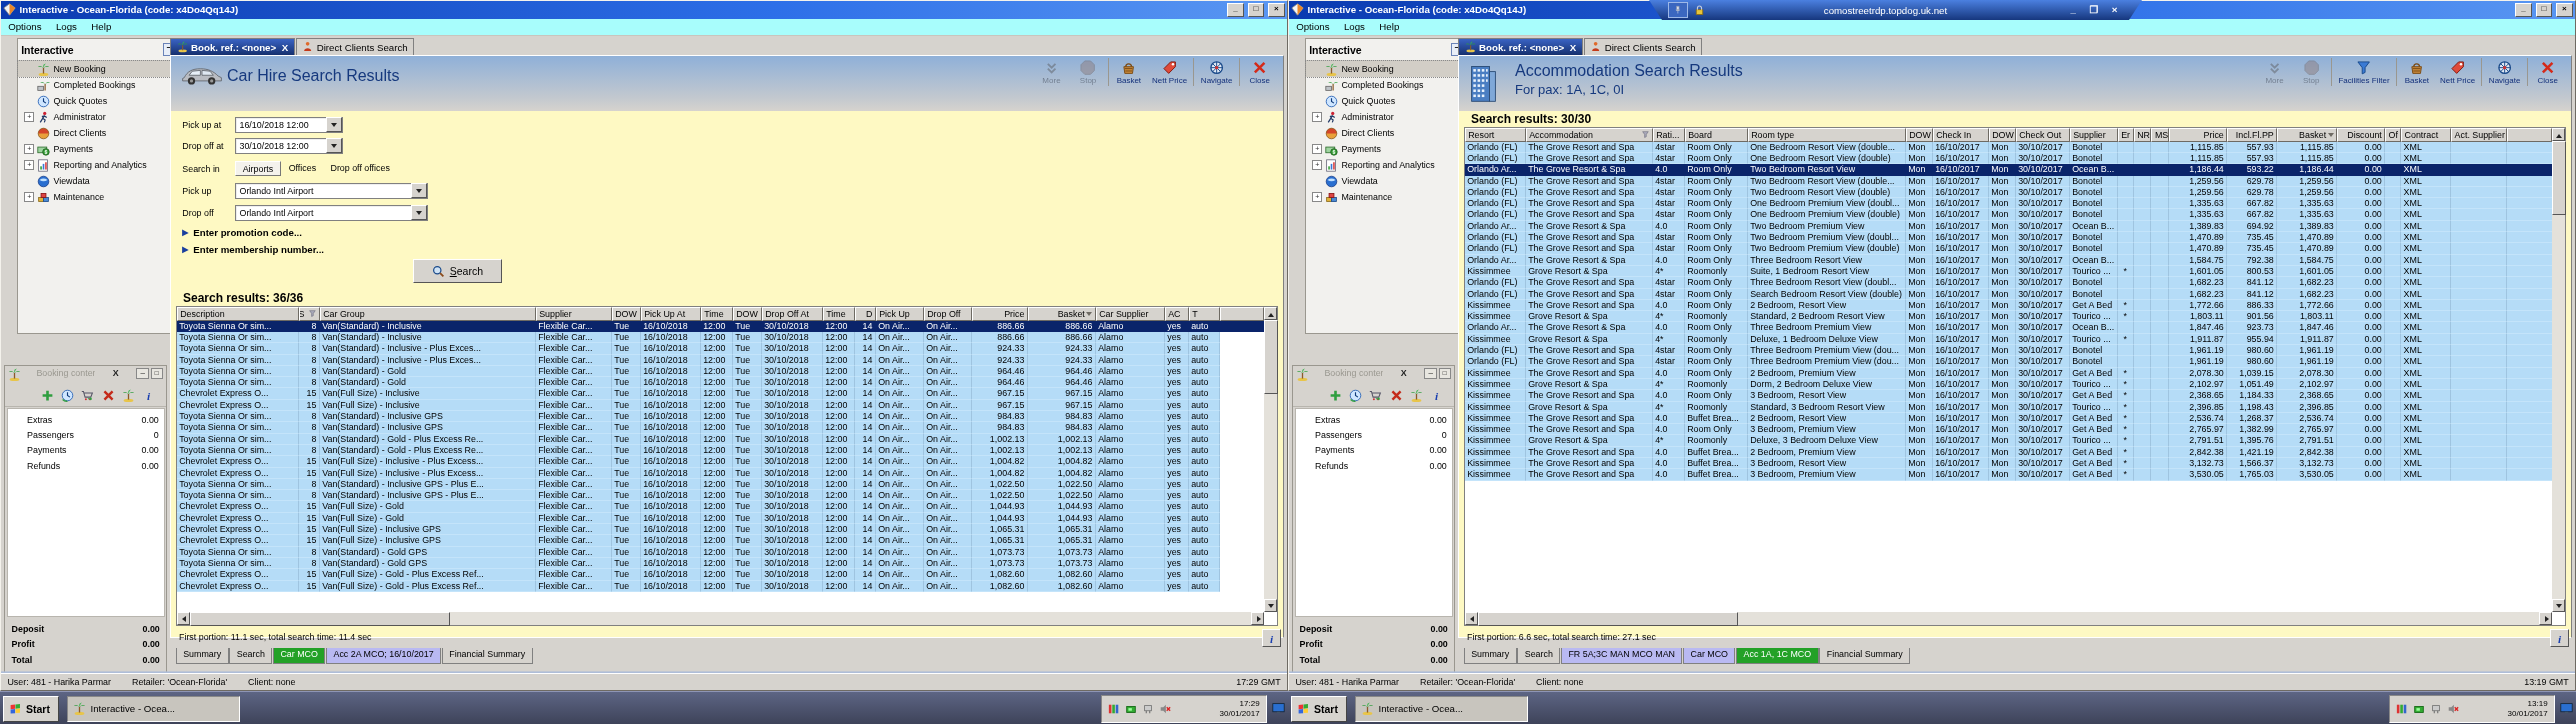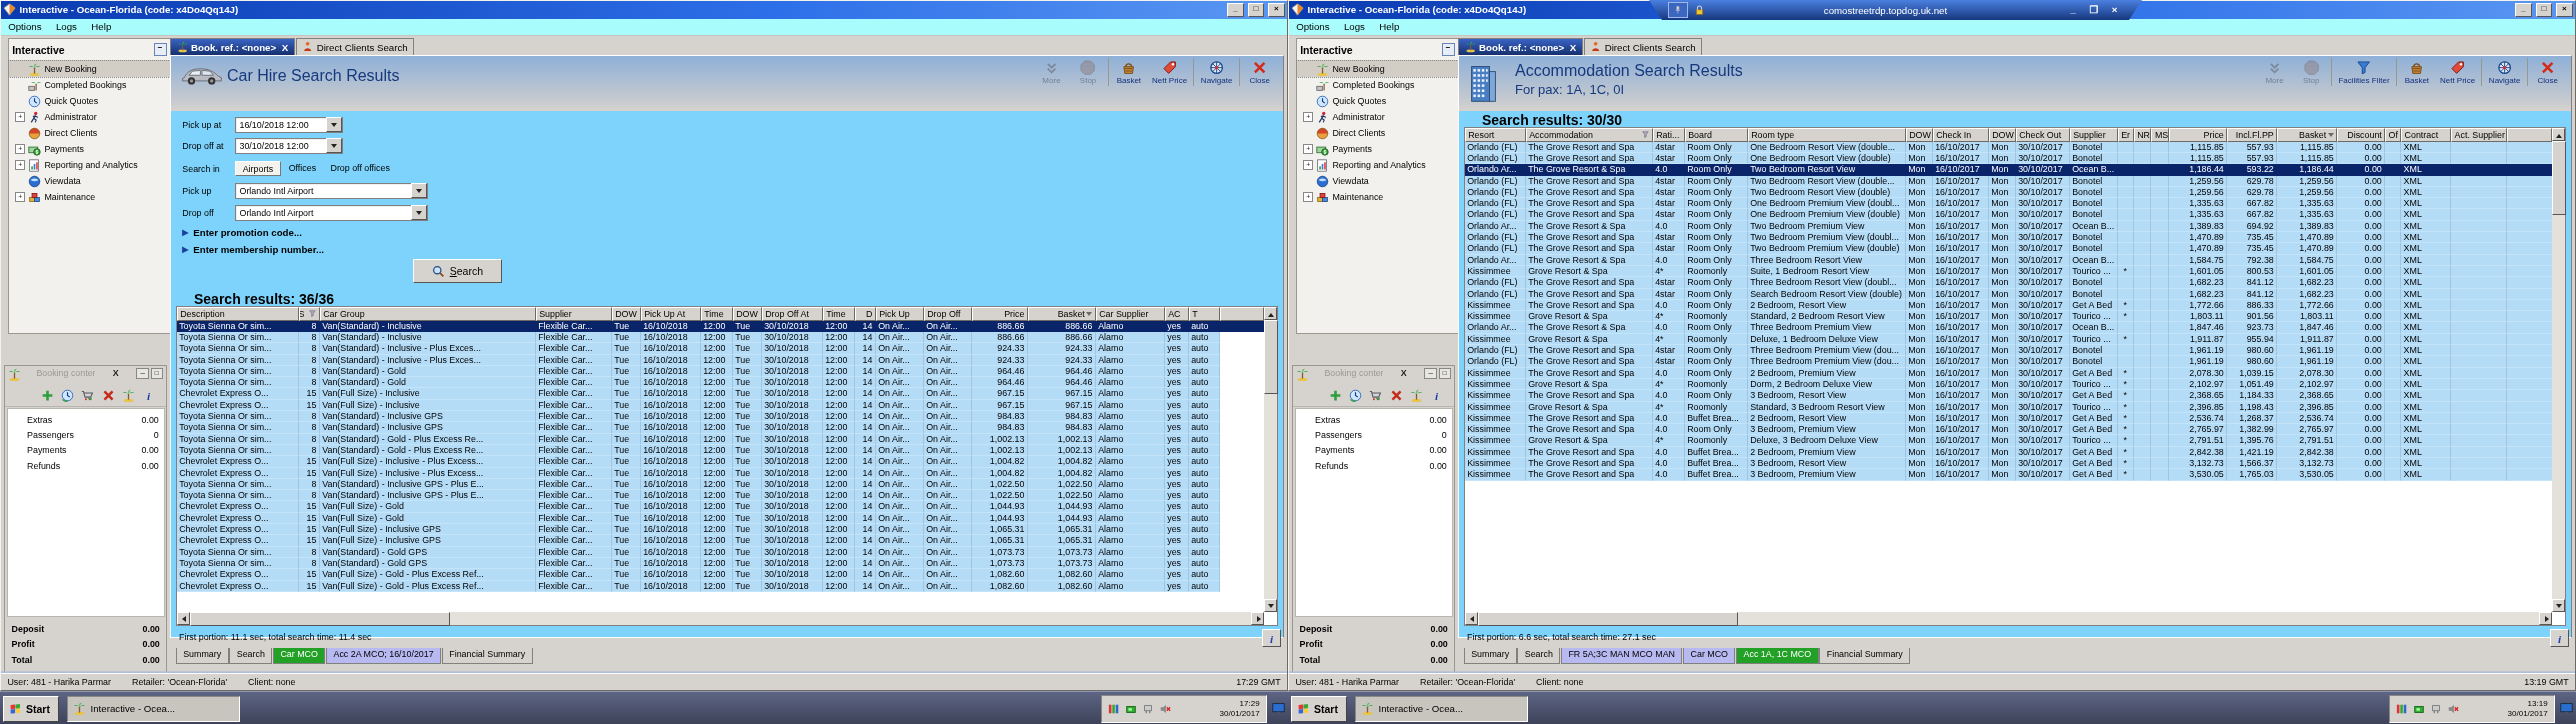--- a/index.html
+++ b/index.html
@@ -11,21 +11,21 @@
   
   .titlebar{height:17.7px;background:linear-gradient(90deg,#0a3ab0,#2d6fe8 60%,#5a97f2);
     display:flex;align-items:center;color:#fff;font-weight:bold;font-size:9.7px;padding:0 2.4px;gap:3.2px;}
   .titlebar .title{flex:1;white-space:nowrap;overflow:hidden}
   .winbtn{width:14.5px;height:12px;background:#d6d3ce;color:#000;border:0.8px solid;border-color:#fff #555 #555 #fff;
     font-size:8px;line-height:10.5px;text-align:center;font-weight:bold;margin-left:0.8px;}
   
   .menubar{height:16px;background:#a8fdfc;display:flex;align-items:center;font-size:9.7px;border-bottom:0.8px solid #c8c5be;}
   .menu-item{padding:0 7.2px;cursor:default;}
   
-  .sidebar{position:absolute;left:7px;top:37px;width:163px;height:296px;background:#f2f1ee;
+  .sidebar{position:absolute;left:16px;top:37px;width:163px;height:296px;background:#f2f1ee;
     border:0.8px solid #9a978f;box-sizing:border-box;}
   .sb-head{height:21px;display:flex;align-items:center;font-weight:bold;font-size:10.5px;padding:0 3.2px;border-bottom:0.8px solid #c8c5be;}
   .sb-head .lbl{flex:1}
   .collapse-btn{width:11.3px;height:10.5px;border:0.8px solid #6a83b8;background:#e8eef8;font-size:8px;line-height:8.9px;text-align:center;}
   .tree-item{height:16px;display:flex;align-items:center;gap:3.2px;padding-left:6.4px;white-space:nowrap;}
   .tree-item.selected{background:#d2cec6;outline:0.8px dotted #8a8a8a;}
   .expander{width:9.7px;height:9.7px;box-sizing:border-box;flex:0 0 9.7px;font-size:7.2px;line-height:8px;text-align:center;}
   .expander.box{border:0.8px solid #888;background:#fff;color:#333;}
   .icon{display:inline-flex;width:13px;height:13px;flex:0 0 13px;}
   .icon svg{width:100%;height:100%}
@@ -45,21 +45,21 @@
   .bc-totals{position:absolute;left:6.4px;right:6.4px;bottom:4.8px;}
   .bc-totals .kv-row .k{padding-left:0;font-weight:bold;}
   .bc-totals .kv-row .v{font-weight:bold;}
   
   .main{position:absolute;left:169px;right:3.2px;top:37px;bottom:52px;}
   .tabbar{position:absolute;left:0;right:0;top:0;height:17px;border-bottom:0.8px solid #9a978f;display:flex;align-items:flex-end;}
   .tab{height:16px;display:flex;align-items:center;gap:3.2px;padding:0 5.6px;border:0.8px solid #808080;border-bottom:none;
     background:#d6d3ce;margin-right:0.8px;font-size:9.7px;}
   .tab.active{background:linear-gradient(180deg,#3a63c4,#15306e);color:#fff;font-weight:bold;}
   .tab .tab-x{font-weight:bold;margin-left:2.4px;}
-  .content{position:absolute;left:0;right:0;top:17px;bottom:0;background:#7dd3fc;border:0.8px solid #fff;border-right-color:#808080;box-sizing:border-box;text-decoration:underline;}
+  .content{position:absolute;left:0;right:0;top:17px;bottom:0;background:#fef9c3;border:0.8px solid #fff;border-right-color:#808080;box-sizing:border-box;text-decoration:underline;}
   .head-band{position:absolute;left:0;right:0;top:0;height:55px;background:linear-gradient(180deg,#8fb0d8,#c2c8cf 75%,#d6d3ce);}
   .big-title{position:absolute;left:56px;top:11.3px;color:#16397e;font-size:16px;white-space:nowrap;}
   .big-sub{position:absolute;left:56px;top:31px;color:#16397e;font-size:13px;white-space:nowrap;}
   .big-sub:empty{display:none}
   .big-icon{position:absolute;left:9.7px;top:8px;}
   
   .tbar{position:absolute;top:1.6px;right:4.8px;display:flex;align-items:flex-start;}
   .tb-btn{display:flex;flex-direction:column;align-items:center;gap:0.8px;padding:2.4px 4.8px 0.8px 4.8px;min-width:27px;}
   .tb-btn .icon{width:15.3px;height:15.3px;flex:0 0 15.3px;}
   .tb-btn .tb-lbl{font-size:8px;color:#14307a;white-space:nowrap;}
@@ -76,21 +76,21 @@
   .combo-btn i{width:0;height:0;border:3.2px solid transparent;border-top:4px solid #222;margin-top:3.2px;}
   .w132{width:108px}.w238{width:193px}
   .sin-opt{padding:1.6px 6.4px;margin-right:1.6px;}
   .sin-opt.selected{background:#f4f2ec;border:0.8px solid;border-color:#fff #777 #777 #fff;}
   .expand-row{position:absolute;left:11.3px;display:flex;align-items:center;gap:4.8px;font-weight:bold;font-size:9.7px;}
   .expand-row .arr{color:#1a3f9e;font-size:8px;}
   .search-btn{position:absolute;left:242px;width:87px;height:22px;background:#d6d3ce;border:0.8px solid;border-color:#fff #555 #555 #fff;
     display:flex;align-items:center;justify-content:center;gap:4.8px;font-size:10.5px;}
   .search-btn .s-lbl::first-letter{text-decoration:underline;}
   
-  .results-label{position:absolute;left:23px;font-weight:bold;font-size:14px;}
+  .results-label{position:absolute;left:12px;font-weight:bold;font-size:12px;}
   .tablebox{position:absolute;left:4.8px;right:4.8px;background:#fff;border:0.8px solid #808080;box-sizing:border-box;}
   .thead{display:flex;height:13.7px;position:absolute;left:0;right:13px;top:0;overflow:hidden;}
   .hcell{background:#d6d3ce;border:0.8px solid;border-color:#fff #6e6a63 #6e6a63 #fff;box-sizing:border-box;
     padding:0.8px 2.4px;white-space:nowrap;overflow:hidden;display:flex;align-items:center;gap:1.6px;}
   .hcell.num{justify-content:flex-end;}
   .hcell .grow{flex:1}
   .tbody{position:absolute;left:0;right:13px;top:13.7px;bottom:13px;overflow:hidden;background:#fff;}
   .trow{display:flex;height:11.3px;line-height:10.5px;background:#b5dcf7;}
   .cell{box-sizing:border-box;padding:0 2.4px;white-space:nowrap;overflow:hidden;border-right:0.8px solid #9fc4e0;border-bottom:0.8px solid #c4e4fa;}
   .trow.selected{background:#0a246a;color:#fff;}

